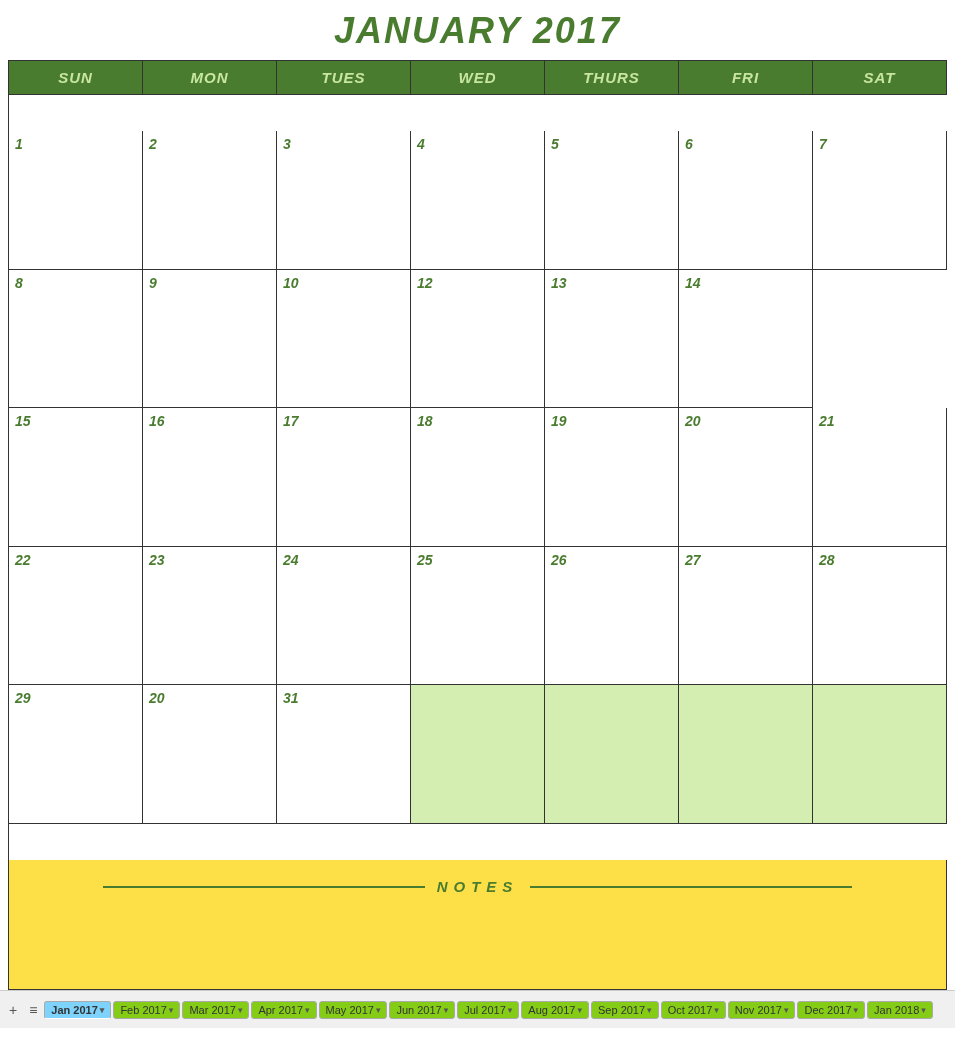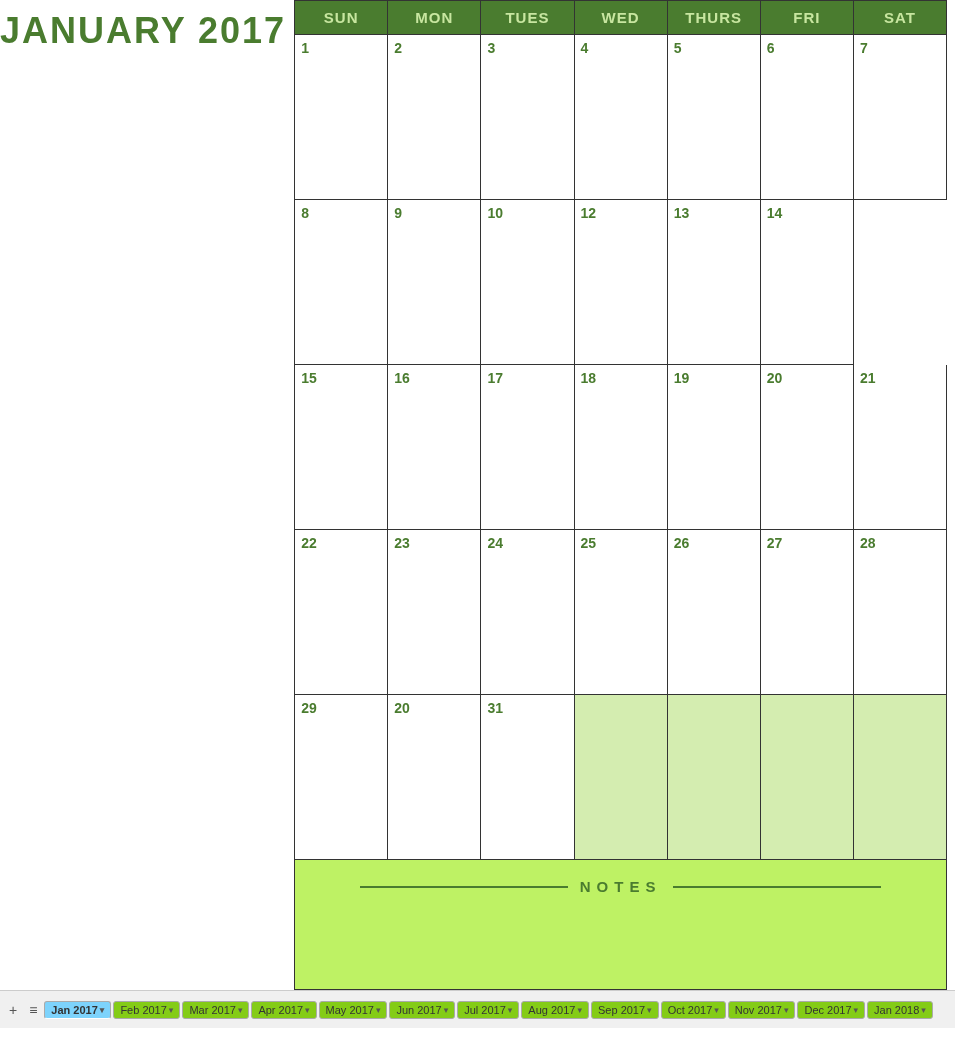--- a/index.html
+++ b/index.html
@@ -7,40 +7,42 @@
       font-family: Arial, sans-serif;
       background: #fff;
       width: 955px;
       min-height: 1038px;
       overflow-x: hidden;
     }
 
     #calendar-container {
       width: 955px;
       display: flex;
-      flex-direction: row;
+      flex-direction: column;
       height: 990px;
+      font-style: italic;
     }
 
     #calendar-title {
       text-align: center;
       font-size: 36px;
       font-weight: bold;
       color: #4a7c2f;
       padding: 10px 0 8px 0;
       letter-spacing: 2px;
     }
 
     #calendar-grid {
       flex: 1;
       display: flex;
       flex-direction: column;
       border-left: 1.5px solid #333;
       border-top: 1.5px solid #333;
       margin: 0 8px;
+      gap: 36px;
     }
 
     .day-headers {
       display: grid;
       grid-template-columns: repeat(7, 1fr);
     }
 
     .day-header {
       background: #4a7c2f;
       color: #c8e6a0;
@@ -75,21 +77,21 @@
       position: relative;
     }
 
     .day-number {
       font-size: 14px;
       color: #4a7c2f;
       font-weight: bold;
     }
 
     .notes-row {
-      background: #bef264;
+      background: #fde047;
       border-right: 1.5px solid #333;
       border-bottom: 1.5px solid #333;
       min-height: 130px;
       grid-column: 1 / -1;
       display: flex;
       flex-direction: column;
       align-items: center;
       justify-content: flex-start;
       padding-top: 18px;
     }

